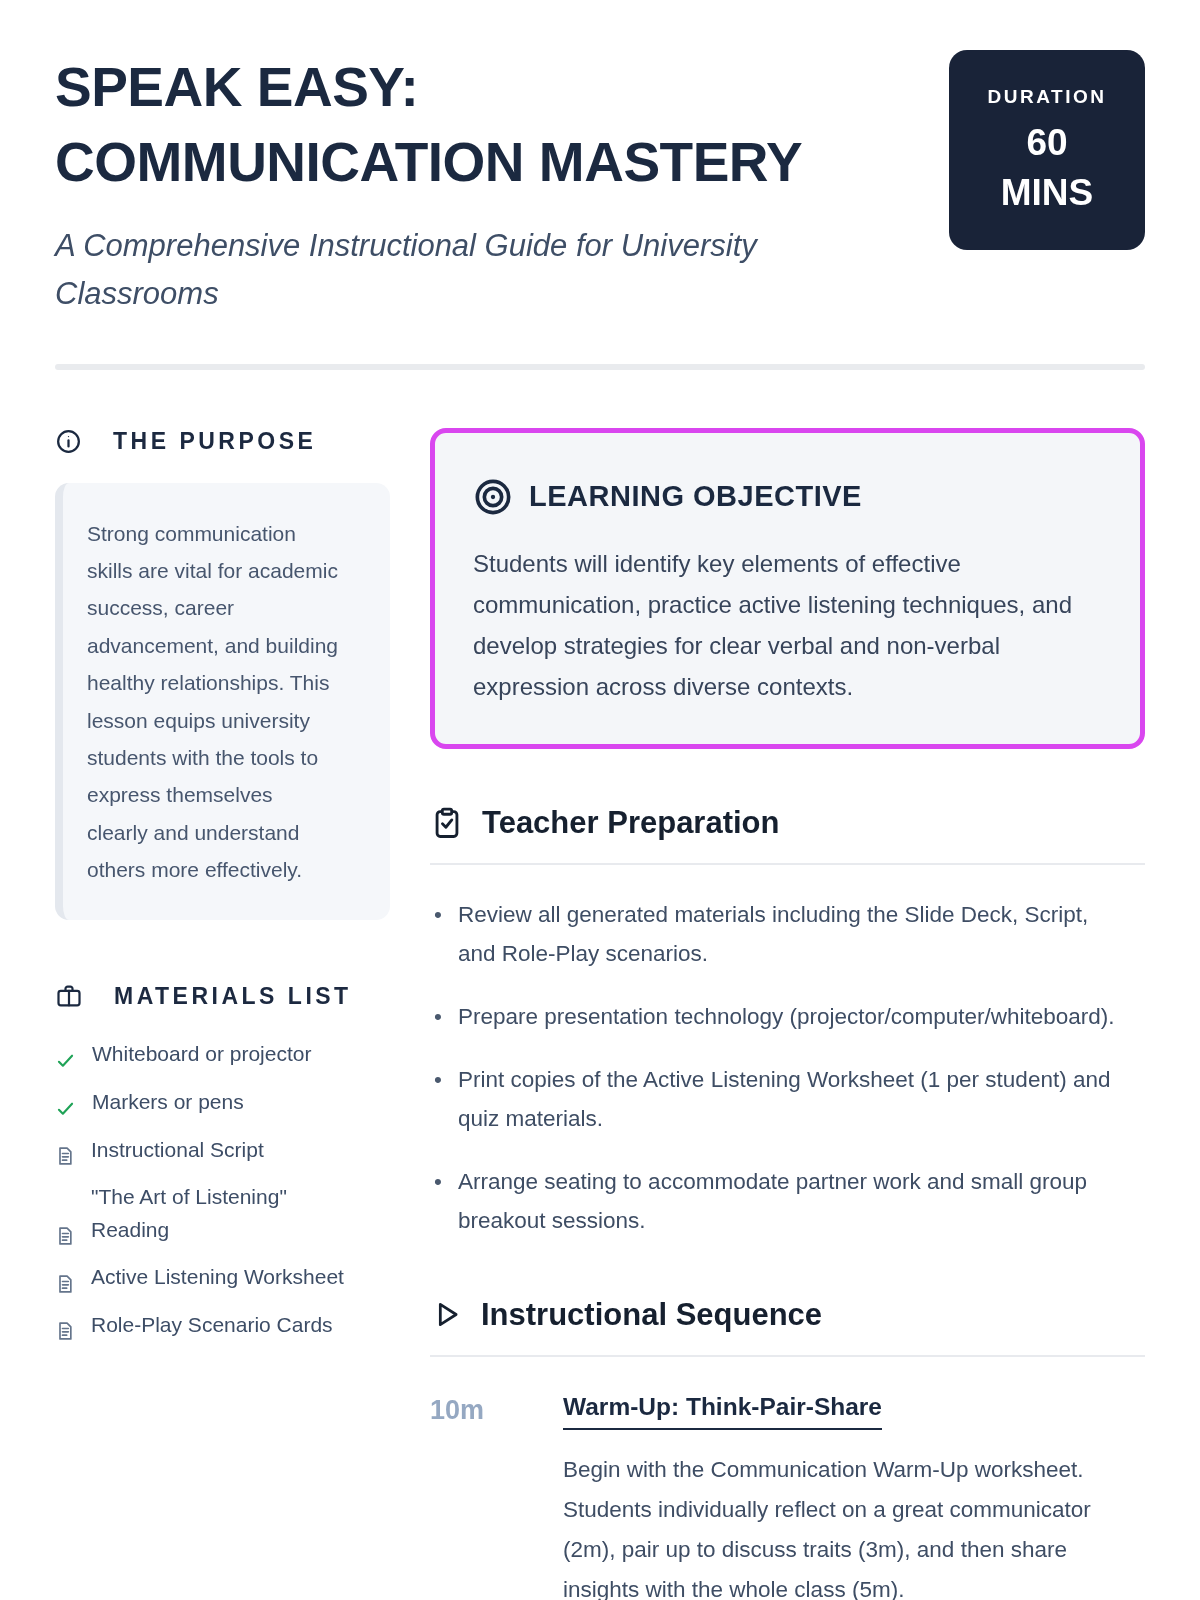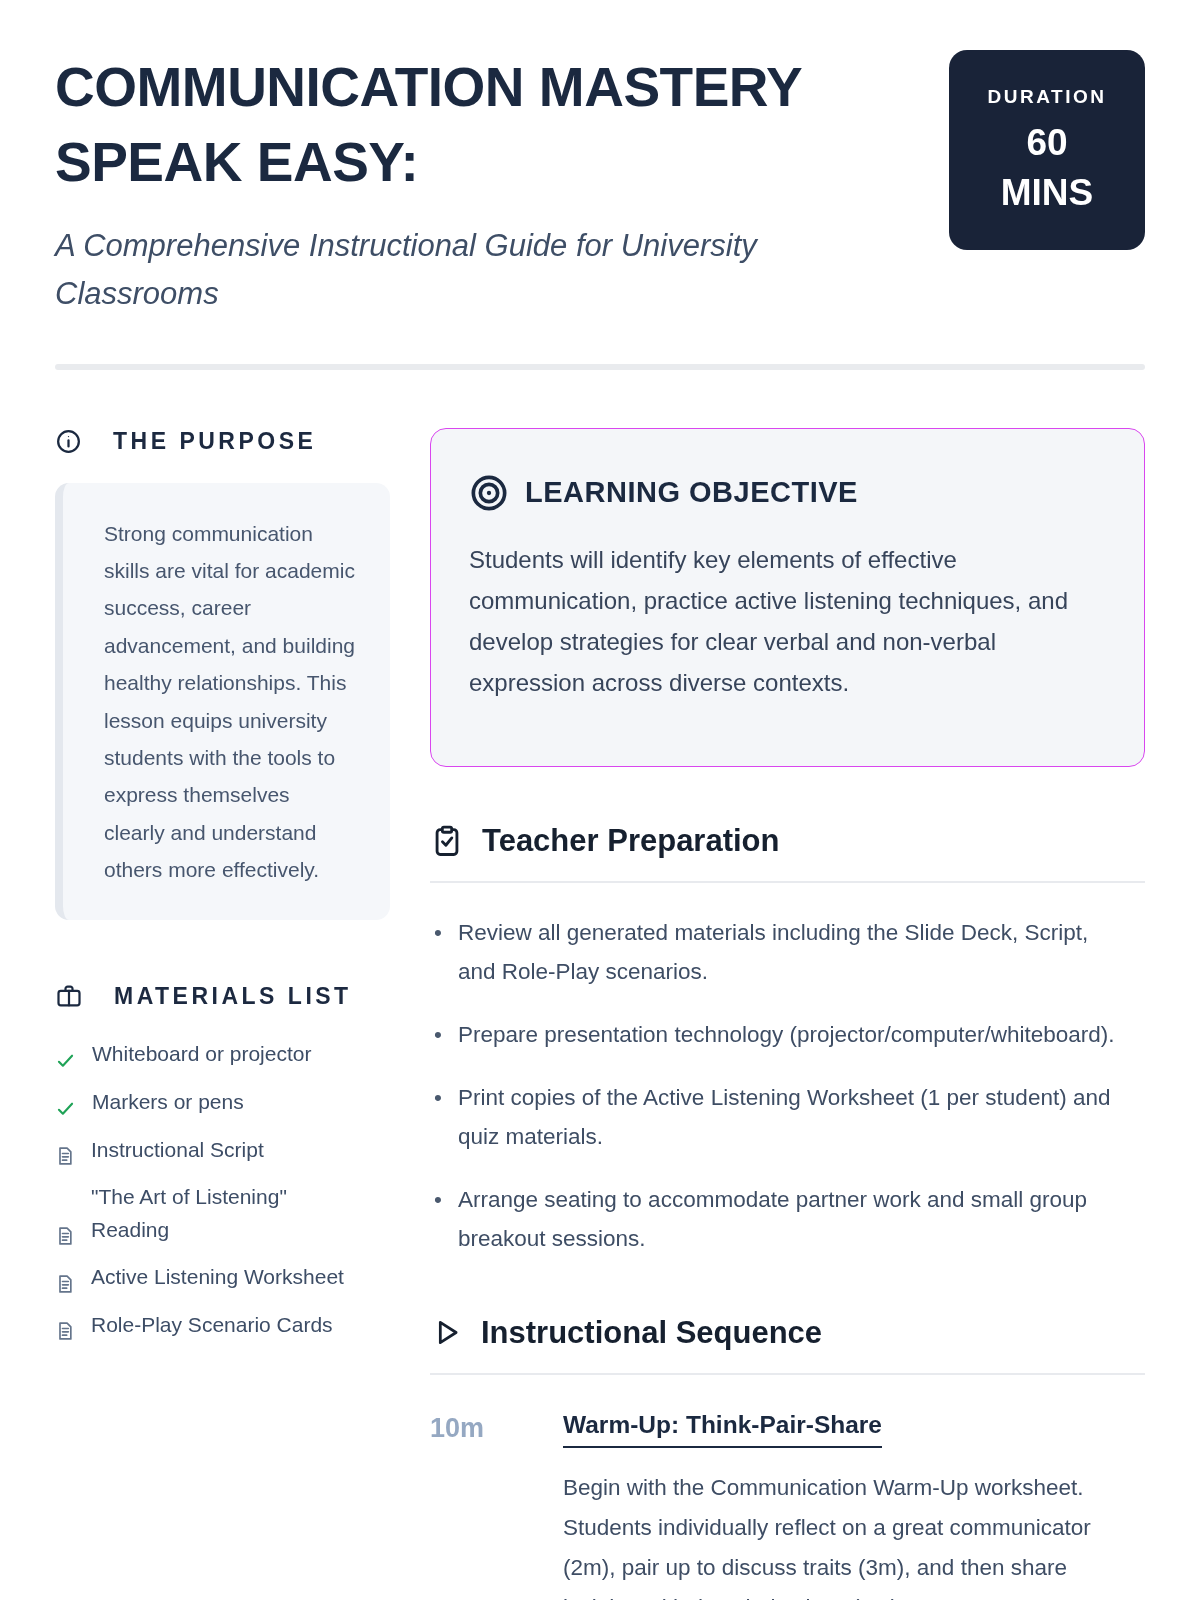--- a/index.html
+++ b/index.html
@@ -76,21 +76,21 @@
     letter-spacing: 3.5px;
     color: #1c2940;
   }
   .side-heading svg { flex: 0 0 auto; }
 
   .purpose-card {
     margin-top: 28px;
     background: #f5f7fa;
     border-left: 8px solid #e4e8ee;
     border-radius: 14px;
-    padding: 32px 26px 32px 41px;
+    padding: 32px 26px 32px 24px;
   }
   .purpose-card p {
     font-size: 21px;
     line-height: 1.78;
     color: #47566e;
     max-width: 252px;
   }
 
   .audience-block { margin-top: 60px; }
   .audience-tag {
@@ -116,23 +116,23 @@
   .materials-list li .mat-label {
     font-size: 21px;
     line-height: 1.55;
     color: #3d4d66;
     max-width: 265px;
   }
 
   
   .objective-card {
     background: #f4f6f9;
-    border: 1px solid #d946ef;
+    border: 5px solid #d946ef;
     border-radius: 16px;
-    padding: 44px 38px 62px 38px;
+    padding: 44px 38px 36px 38px;
   }
   .objective-head { display: flex; align-items: center; gap: 16px; }
   .objective-head h2 {
     font-size: 29px;
     font-weight: 800;
     letter-spacing: 0.5px;
     color: #1b2940;
   }
   .objective-text {
     margin-top: 26px;
@@ -201,22 +201,22 @@
   svg { display: block; }
 </style>
 </head>
 <body>
 
 <div class="page">
 
   <div class="header">
     <div class="header-text">
       <h1 class="title">
+        <span>SPEAK EASY:</span>
         <span>COMMUNICATION MASTERY</span>
-        <span>SPEAK EASY:</span>
       </h1>
       <p class="subtitle">A Comprehensive Instructional Guide for University Classrooms</p>
     </div>
     <div class="duration-badge">
       <div class="duration-label">DURATION</div>
       <div class="duration-value">60</div>
       <div class="duration-unit">MINS</div>
     </div>
   </div>
 

